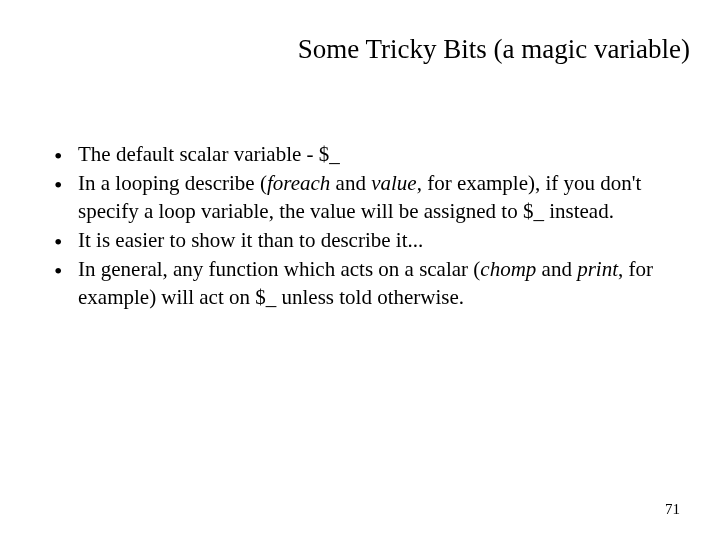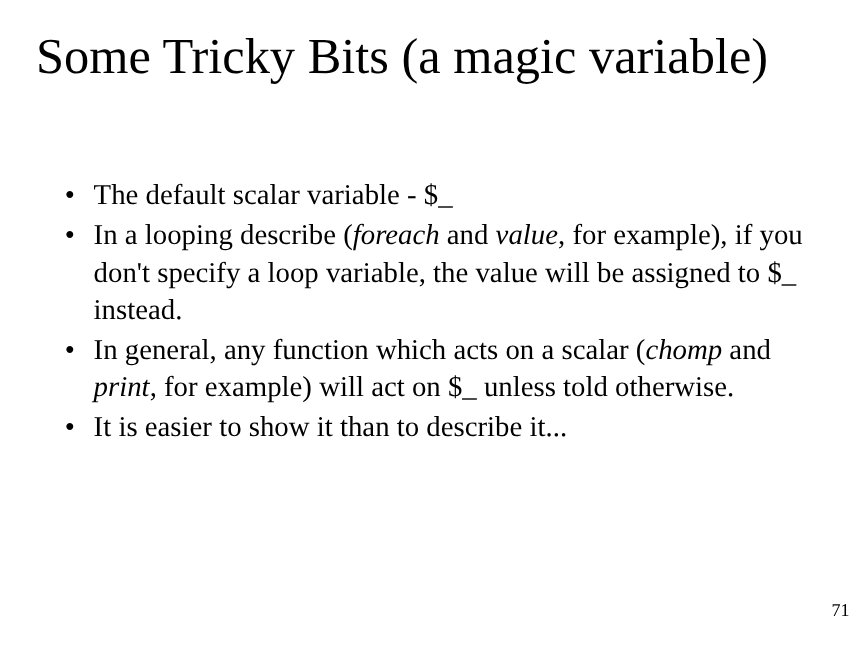--- a/index.html
+++ b/index.html
@@ -6,65 +6,65 @@
     margin: 0;
     padding: 0;
     width: 720px;
     height: 540px;
     background: #ffffff;
     font-family: "Times New Roman", Times, serif;
     color: #000000;
     position: relative;
   }
   .title {
-    font-size: 42px;
-    text-align: left;
-    padding-top: 24px;
+    font-size: 27px;
+    text-align: right;
+    padding-top: 34px;
     padding-left: 30px;
     padding-right: 30px;
     line-height: 1.15;
   }
   .body {
     padding: 76px 50px 0 50px;
   }
   ul.bullets {
     list-style: none;
     margin: 0;
     padding: 0;
   }
   ul.bullets > li {
     position: relative;
-    font-size: 24px;
+    font-size: 21px;
     line-height: 1.30;
     padding-left: 28px;
     margin: 0 0 2px 0;
   }
   ul.bullets > li::before {
     content: "•";
     position: absolute;
     left: 4px;
     top: 0;
     font-size: 24px;
     line-height: 1.30;
   }
   .italic { font-style: italic; }
   .page-number {
     position: absolute;
-    right: 12px;
+    right: 40px;
     bottom: 22px;
     font-size: 15px;
   }
 </style>
 </head>
 <body>
 
 <div class="title">Some Tricky Bits (a magic variable)</div>
 
 <div class="body">
   <ul class="bullets">
     <li><span>The default scalar variable - $_</span></li>
     <li><span>In a looping describe (</span><span class="italic">foreach</span><span> and </span><span class="italic">value</span><span>, for example), if you don't specify a loop variable, the value will be assigned to $_ instead.</span></li>
+    <li><span>It is easier to show it than to describe it...</span></li>
     <li><span>In general, any function which acts on a scalar (</span><span class="italic">chomp</span><span> and </span><span class="italic">print</span><span>, for example) will act on $_ unless told otherwise.</span></li>
-    <li><span>It is easier to show it than to describe it...</span></li>
   </ul>
 </div>
 
 <div class="page-number">71</div>
 
 </body></html>

